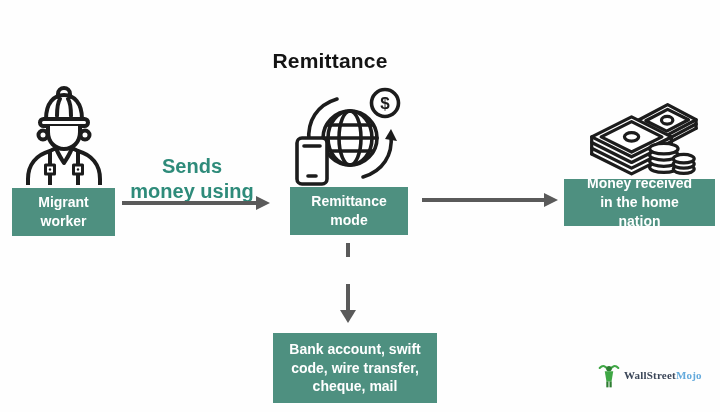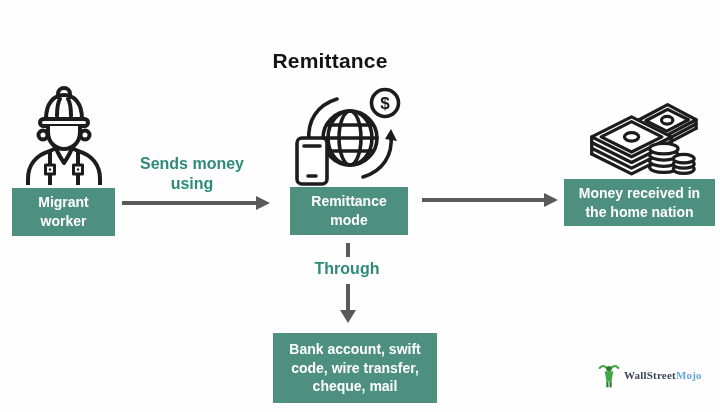--- a/index.html
+++ b/index.html
@@ -11,24 +11,24 @@
     position:absolute;top:12px;left:0;width:660px;text-align:center;
     font-size:21px;font-weight:bold;color:#141414;letter-spacing:.2px;margin-top:37px;
   }
   .box{
     position:absolute;background:#4e9080;color:#ffffff;font-weight:bold;
     font-size:14px;line-height:1.35;text-align:center;
     display:flex;align-items:center;justify-content:center;
   }
   .box-migrant{left:12px;top:188px;width:103px;height:48px;padding:0 10px;box-sizing:border-box;}
   .box-mode{left:290px;top:187px;width:118px;height:48px;padding:0 12px;box-sizing:border-box;}
-  .box-received{left:564px;top:179px;width:151px;height:47px;padding:0 8px;box-sizing:border-box;}
+  .box-received{left:564px;top:179px;width:151px;height:47px;padding:0 16px;box-sizing:border-box;}
   .box-methods{left:273px;top:333px;width:164px;height:70px;padding:0 4px;box-sizing:border-box;}
   .edge-label{
-    position:absolute;color:#2e8b7a;font-weight:bold;font-size:16px;
+    position:absolute;color:#2e8b7a;font-weight:bold;font-size:20px;
     text-align:center;line-height:1.25;
   }
   .label-sends{left:128px;top:154px;width:128px;}
   .label-through{left:297px;top:259px;width:100px;}
   .h-arrow{position:absolute;height:14px;}
   .h-arrow .line{position:absolute;left:0;top:5px;height:4px;background:#5a5a5a;}
   .h-arrow .head{
     position:absolute;right:0;top:0;width:0;height:0;
     border-top:7px solid transparent;border-bottom:7px solid transparent;
     border-left:14px solid #5a5a5a;
@@ -140,21 +140,20 @@
 
   <div class="box box-received">
     <span>Money received in the home nation</span>
   </div>
 
   <div class="box box-methods">
     <span>Bank account, swift code, wire transfer, cheque, mail</span>
   </div>
 
   <div class="edge-label label-sends">Sends money using</div>
-  <div class="edge-label label-through">Through</div>
 
   <div class="h-arrow arrow1">
     <div class="line"></div>
     <div class="head"></div>
   </div>
 
   <div class="h-arrow arrow2">
     <div class="line"></div>
     <div class="head"></div>
   </div>

